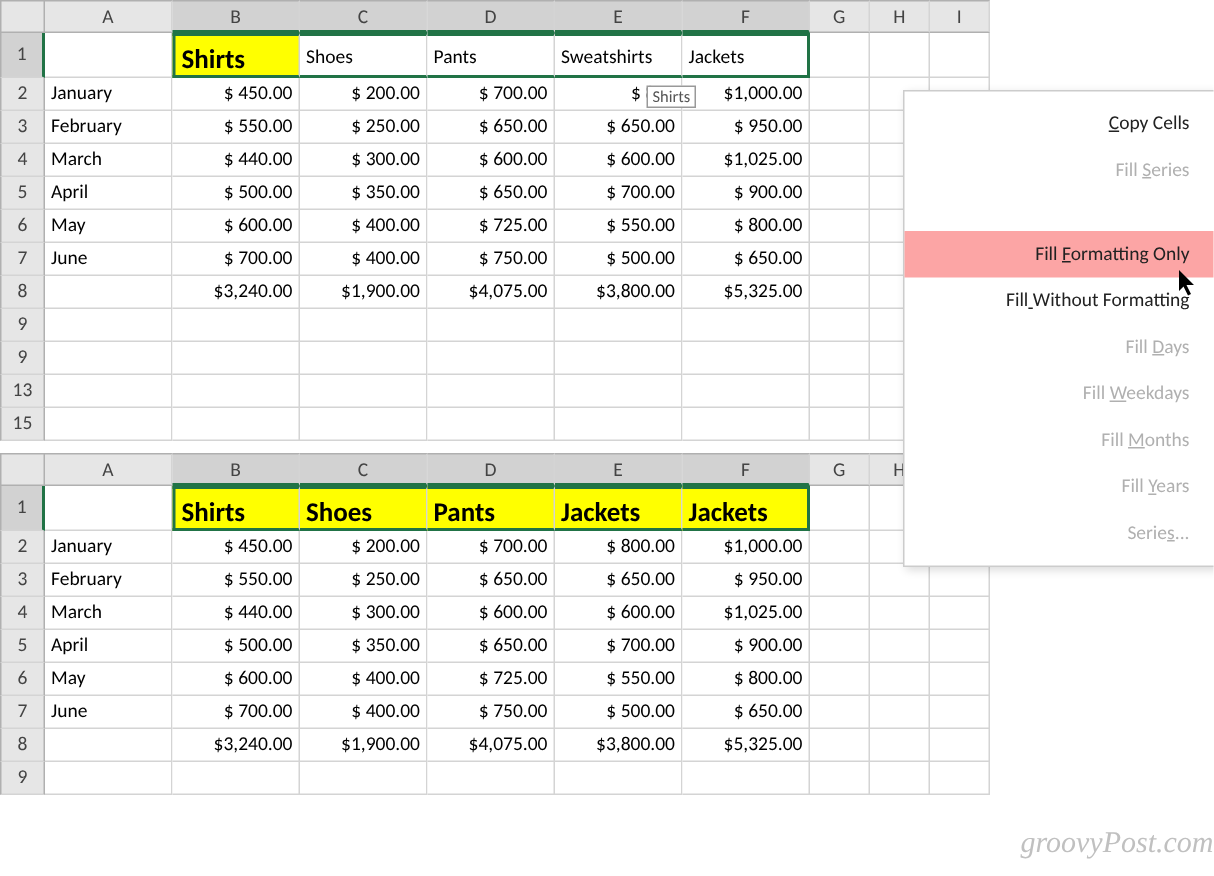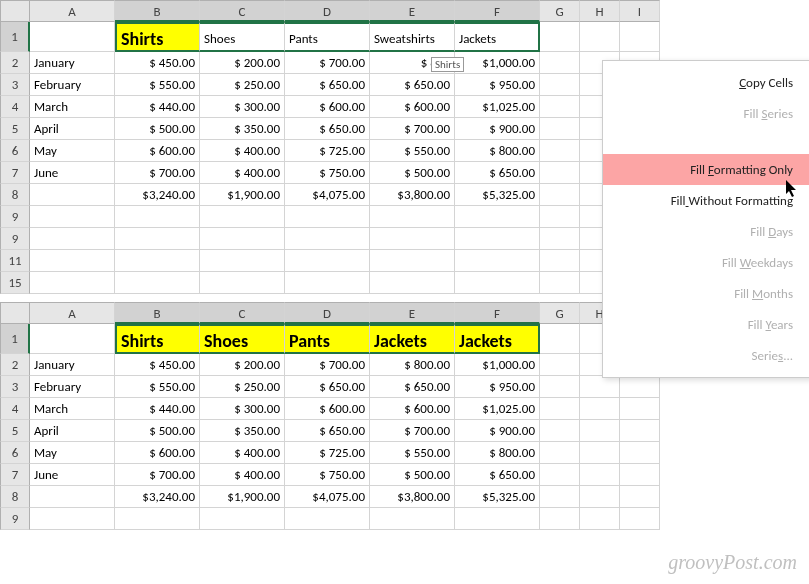--- a/index.html
+++ b/index.html
@@ -119,21 +119,21 @@
   .menu-item.disabled { color:#b0b0b0; }
   .menu-item.hover { background:#fca5a5;margin-top:25px; }
   .cursor-arrow {
     position:absolute;
     left:786px; top:180px;
     width:12px; height:18px;
     pointer-events:none;
   }
   .watermark {
     position:absolute;
-    right:12px; bottom:10px;
+    right:0; bottom:10px;
     color:#c0c0c0;
     font-size:20px;
     font-style:italic;
     font-family: Georgia, serif;
   }
 </style>
 </head>
 <body>
 
 <div class="sheet" id="s1">
@@ -240,21 +240,21 @@
     <div class="row-hdr">9</div>
     <div class="cell"></div>
     <div class="cell"></div>
     <div class="cell"></div>
     <div class="cell"></div>
     <div class="cell"></div>
     <div class="cell"></div>
     <div class="cell"></div>
     <div class="cell"></div>
     <div class="cell"></div>
-    <div class="row-hdr">11</div>
+    <div class="row-hdr">13</div>
     <div class="cell"></div>
     <div class="cell"></div>
     <div class="cell"></div>
     <div class="cell"></div>
     <div class="cell"></div>
     <div class="cell"></div>
     <div class="cell"></div>
     <div class="cell"></div>
     <div class="cell"></div>
     <div class="row-hdr">15</div>

